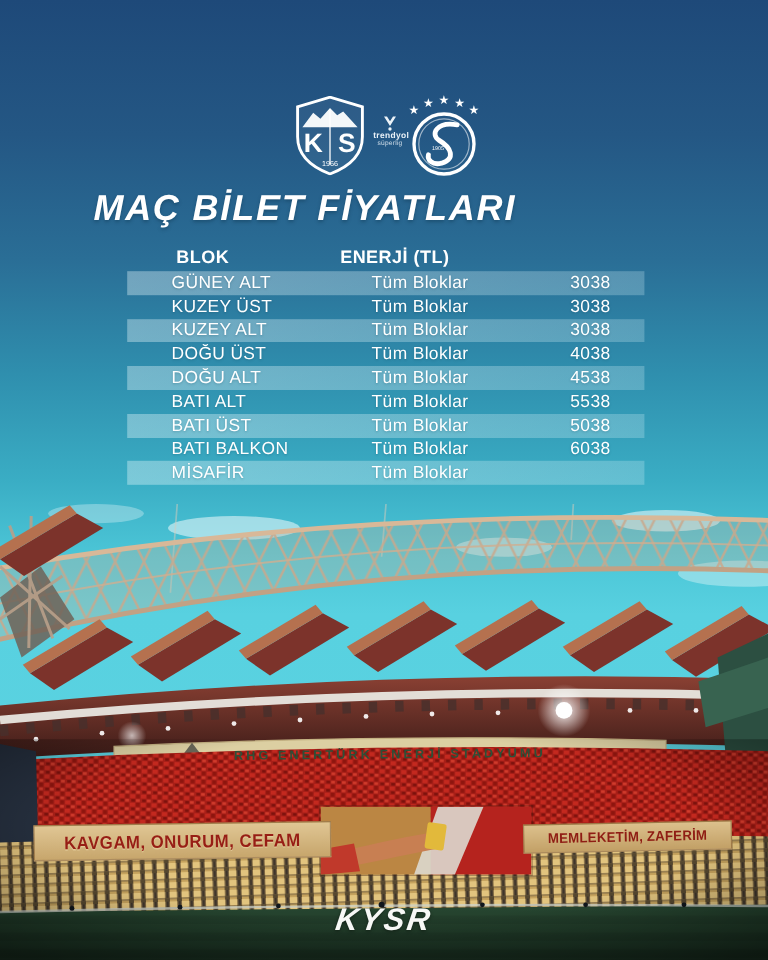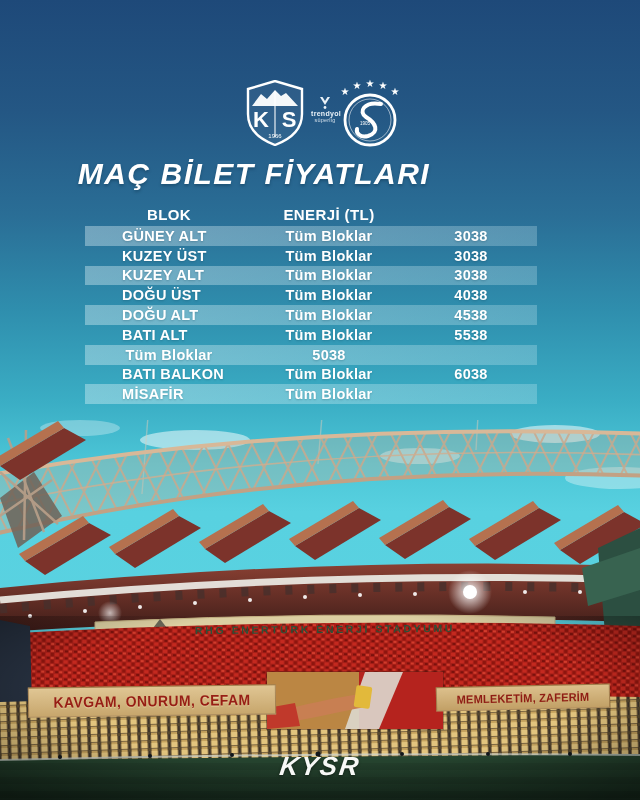--- a/index.html
+++ b/index.html
@@ -26,22 +26,22 @@
     letter-spacing:1.5px; text-shadow:0 2px 3px rgba(10,40,60,.35);
   }
 
   
   .price-table { position:absolute; left:85px; top:202px; width:452px; color:#fff; }
   .trow { display:grid; grid-template-columns:168px 152px 132px; align-items:center; height:19.8px; }
   .thead { height:24px; font-size:15px; font-weight:bold; letter-spacing:.4px; }
   .trow .c1 { padding-left:37px; text-align:left; }
   .trow .c2 { text-align:center; }
   .trow .c3 { text-align:center; }
-  .tbody-row { font-weight:bold; font-size:14.5px; letter-spacing:.3px;
-               text-shadow:0 1px 2px rgba(0,50,70,.25); }
+  .tbody-row { font-weight:normal; font-size:14.5px; letter-spacing:.3px;
+               text-shadow:0 1px 2px rgba(0,50,70,.25);margin-left:21px; }
   .striped { background:linear-gradient(90deg, rgba(240,252,254,.36) 0%,
              rgba(225,246,250,.30) 60%, rgba(215,242,248,.26) 100%); }
 
   
   .scene { position:absolute; left:0; top:420px; width:640px; height:380px; }
   .scene svg { display:block; }
 
   .stadium-banner-text {
     position:absolute; left:100px; top:623px; width:450px; height:18px;
     text-align:center; color:#2d5038; font-weight:bold; font-size:10.5px;
@@ -316,20 +316,21 @@
       <span class="c1">DOĞU ALT</span>
       <span class="c2">Tüm Bloklar</span>
       <span class="c3">4538</span>
     </div>
     <div class="trow tbody-row">
       <span class="c1">BATI ALT</span>
       <span class="c2">Tüm Bloklar</span>
       <span class="c3">5538</span>
     </div>
     <div class="trow tbody-row striped">
+      <span class="c1">BATI ÜST</span>
       <span class="c2">Tüm Bloklar</span>
       <span class="c3">5038</span>
     </div>
     <div class="trow tbody-row">
       <span class="c1">BATI BALKON</span>
       <span class="c2">Tüm Bloklar</span>
       <span class="c3">6038</span>
     </div>
     <div class="trow tbody-row striped">
       <span class="c1">MİSAFİR</span>

